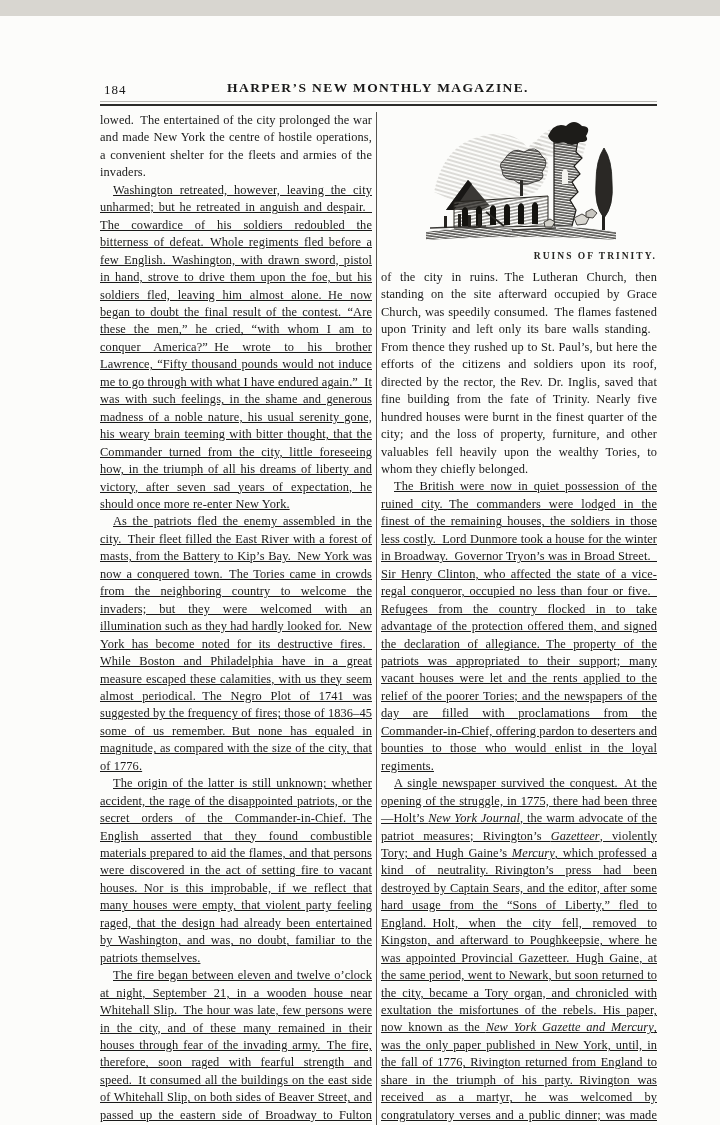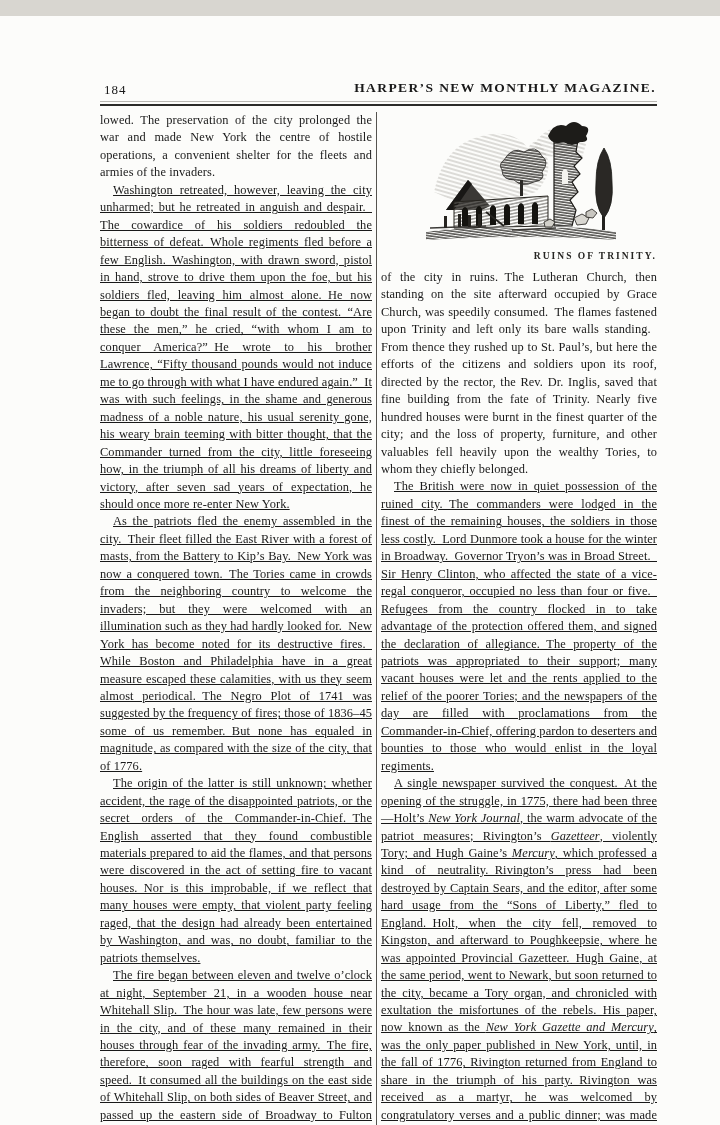--- a/index.html
+++ b/index.html
@@ -11,21 +11,21 @@
     overflow:hidden;
     font-family:"Liberation Serif", serif;
     color:#191919;
   }
   .header { position:absolute; top:64px; left:100px; width:556px; height:20px; }
   .page-number {
     position:absolute; left:4px; top:2px;
     font-size:13px; letter-spacing:1px;
   }
   .magazine-title {
-    text-align:right;
+    text-align:center;
     font-size:13.5px; font-weight:bold; letter-spacing:1.4px;
   }
   .header-rule { position:absolute; top:85px; left:100px; width:557px; }
   .header-rule .rule-light { height:1px; background:#b9b7b2; }
   .header-rule .rule-dark  { height:2px; background:#2b2a28; margin-top:2px; }
 
   .body-columns {
     position:absolute; top:96px; left:100px; width:557px;
     display:flex; align-items:stretch;
   }
@@ -58,21 +58,21 @@
   </div>
 
   <div class="header-rule">
     <div class="rule-light"></div>
     <div class="rule-dark"></div>
   </div>
 
   <div class="body-columns">
 
     <div class="col">
-        <p class="para"><span>lowed. The preservation of the city prolonged the war and made New York the centre of hostile operations, a convenient shelter for the fleets and armies of the invaders.</span></p>
+        <p class="para"><span>lowed. The entertained of the city prolonged the war and made New York the centre of hostile operations, a convenient shelter for the fleets and armies of the invaders.</span></p>
         <p class="para indent"><span>Washington retreated, however, leaving the city unharmed; but he retreated in anguish and despair. The cowardice of his soldiers redoubled the bitterness of defeat. Whole regiments fled before a few English. Washington, with drawn sword, pistol in hand, strove to drive them upon the foe, but his soldiers fled, leaving him almost alone. He now began to doubt the final result of the contest. “Are these the men,” he cried, “with whom I am to conquer America?” He wrote to his brother Lawrence, “Fifty thousand pounds would not induce me to go through with what I have endured again.” It was with such feelings, in the shame and generous madness of a noble nature, his usual serenity gone, his weary brain teeming with bitter thought, that the Commander turned from the city, little foreseeing how, in the triumph of all his dreams of liberty and victory, after seven sad years of expectation, he should once more re-enter New York.</span></p>
         <p class="para indent"><span>As the patriots fled the enemy assembled in the city. Their fleet filled the East River with a forest of masts, from the Battery to Kip’s Bay. New York was now a conquered town. The Tories came in crowds from the neighboring country to welcome the invaders; but they were welcomed with an illumination such as they had hardly looked for. New York has become noted for its destructive fires. While Boston and Philadelphia have in a great measure escaped these calamities, with us they seem almost periodical. The Negro Plot of 1741 was suggested by the frequency of fires; those of 1836–45 some of us remember. But none has equaled in magnitude, as compared with the size of the city, that of 1776.</span></p>
         <p class="para indent"><span>The origin of the latter is still unknown; whether accident, the rage of the disappointed patriots, or the secret orders of the Commander-in-Chief. The English asserted that they found combustible materials prepared to aid the flames, and that persons were discovered in the act of setting fire to vacant houses. Nor is this improbable, if we reflect that many houses were empty, that violent party feeling raged, that the design had already been entertained by Washington, and was, no doubt, familiar to the patriots themselves.</span></p>
         <p class="para indent"><span>The fire began between eleven and twelve o’clock at night, September 21, in a wooden house near Whitehall Slip. The hour was late, few persons were in the city, and of these many remained in their houses through fear of the invading army. The fire, therefore, soon raged with fearful strength and speed. It consumed all the buildings on the east side of Whitehall Slip, on both sides of Beaver Street, and passed up the eastern side of Broadway to Fulton Street, where the three-story brick house of Mr. Harrison checked its advance. It crossed Broadway and laid nearly all the western side</span></p>
       </div>
 
     <div class="column-divider"></div>
 
     <div class="col col-right">
       <div class="figure">

